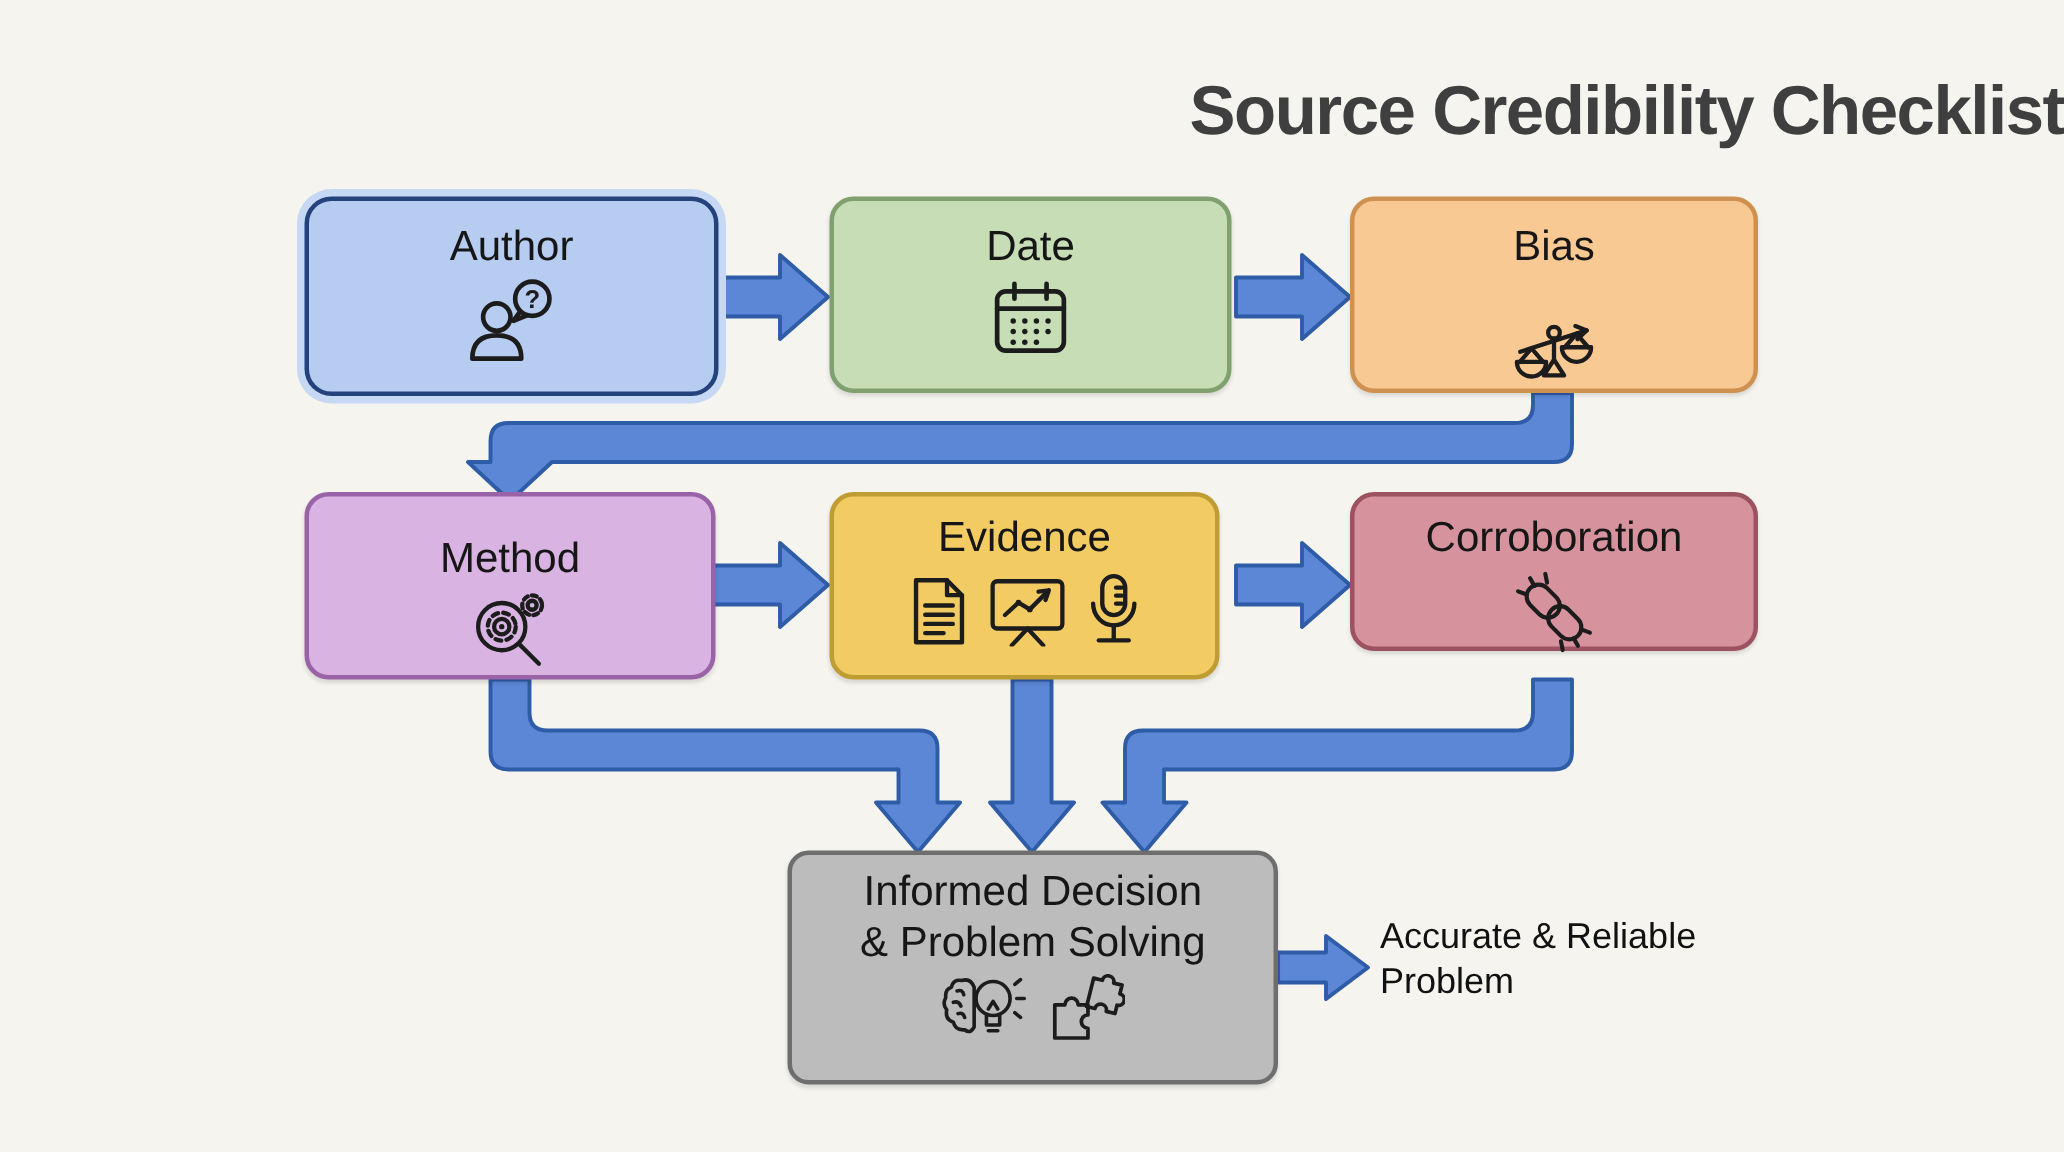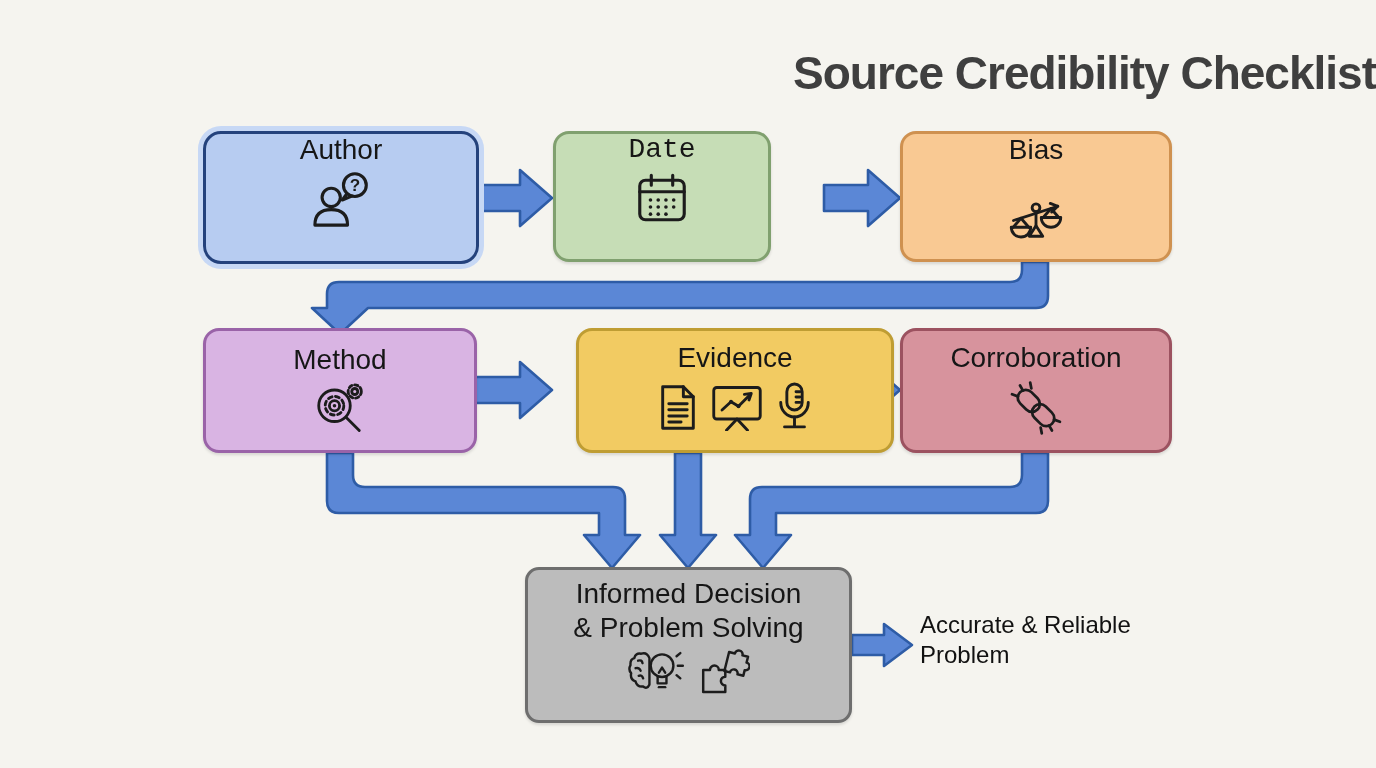--- a/index.html
+++ b/index.html
@@ -4,30 +4,30 @@
 <style>
   html,body{margin:0;padding:0;}
   .canvas{position:relative;width:1376px;height:768px;background:var(--background,#f5f4ef);
           font-family:"Liberation Sans",sans-serif;overflow:hidden;}
   .title{position:absolute;top:46px;left:0;width:100%;text-align:right;
          font-size:46px;font-weight:bold;letter-spacing:-1px;color:var(--title-text,#3f3f3f);}
   #arrows{position:absolute;left:0;top:0;z-index:1;}
   .arrow{fill:var(--arrow-fill,#5b87d6);stroke:var(--arrow-stroke,#2e5ca6);
          stroke-width:2.6;stroke-linejoin:round;}
   .box{position:absolute;z-index:2;border:3px solid;border-radius:16px;box-sizing:border-box;
-       display:flex;flex-direction:column;align-items:center;gap:5px;
+       display:flex;flex-direction:column;align-items:center;padding-top:14px;gap:5px;
        box-shadow:0 2px 3px rgba(0,0,0,0.12);}
   .box .label{font-size:28px;font-weight:500;color:var(--box-text,#161616);line-height:1.15;}
   .box-author{left:203px;top:131px;width:276px;height:133px;border-radius:18px;
               box-shadow:0 0 0 5px var(--author-halo,#c7d8f5);}
-  .box-date{left:553px;top:131px;width:218px;height:131px;font-family:Liberation Mono, monospace;}
+  .box-date{left:553px;top:131px;width:268px;height:131px;}
   .box-bias{left:900px;top:131px;width:272px;height:131px;gap:20px;}
-  .box-method{left:203px;top:328px;width:274px;height:125px;padding-top:13px;}
-  .box-evidence{left:553px;top:328px;width:318px;height:125px;padding-top:11px;margin-left:23px;}
-  .box-corroboration{left:900px;top:328px;width:272px;height:125px;padding-top:11px;}
+  .box-method{left:203px;top:328px;width:274px;height:125px;padding-top:25px;}
+  .box-evidence{left:553px;top:328px;width:260px;height:125px;padding-top:11px;}
+  .box-corroboration{left:900px;top:328px;width:272px;height:106px;padding-top:11px;}
   .box-decision{left:525px;top:567px;width:327px;height:156px;border-radius:14px;padding-top:8px;gap:2px;}
   .box-decision .label{text-align:center;}
   .icon-row{display:flex;align-items:center;gap:12px;margin-top:2px;}
   .icon svg .st, .icon svg path, .icon svg circle, .icon svg rect{
       fill:none;stroke:var(--icon-stroke,#1c1c1c);stroke-width:1.9;
       stroke-linecap:round;stroke-linejoin:round;}
   .icon svg .ic-fill{fill:var(--icon-stroke,#1c1c1c)!important;stroke:none!important;}
   .icon svg text{fill:var(--icon-stroke,#1c1c1c);stroke:none;font-family:"Liberation Sans",sans-serif;}
   .outcome{position:absolute;left:920px;top:610px;z-index:2;font-size:24px;font-weight:500;
            line-height:1.24;color:var(--outcome-text,#111);}

